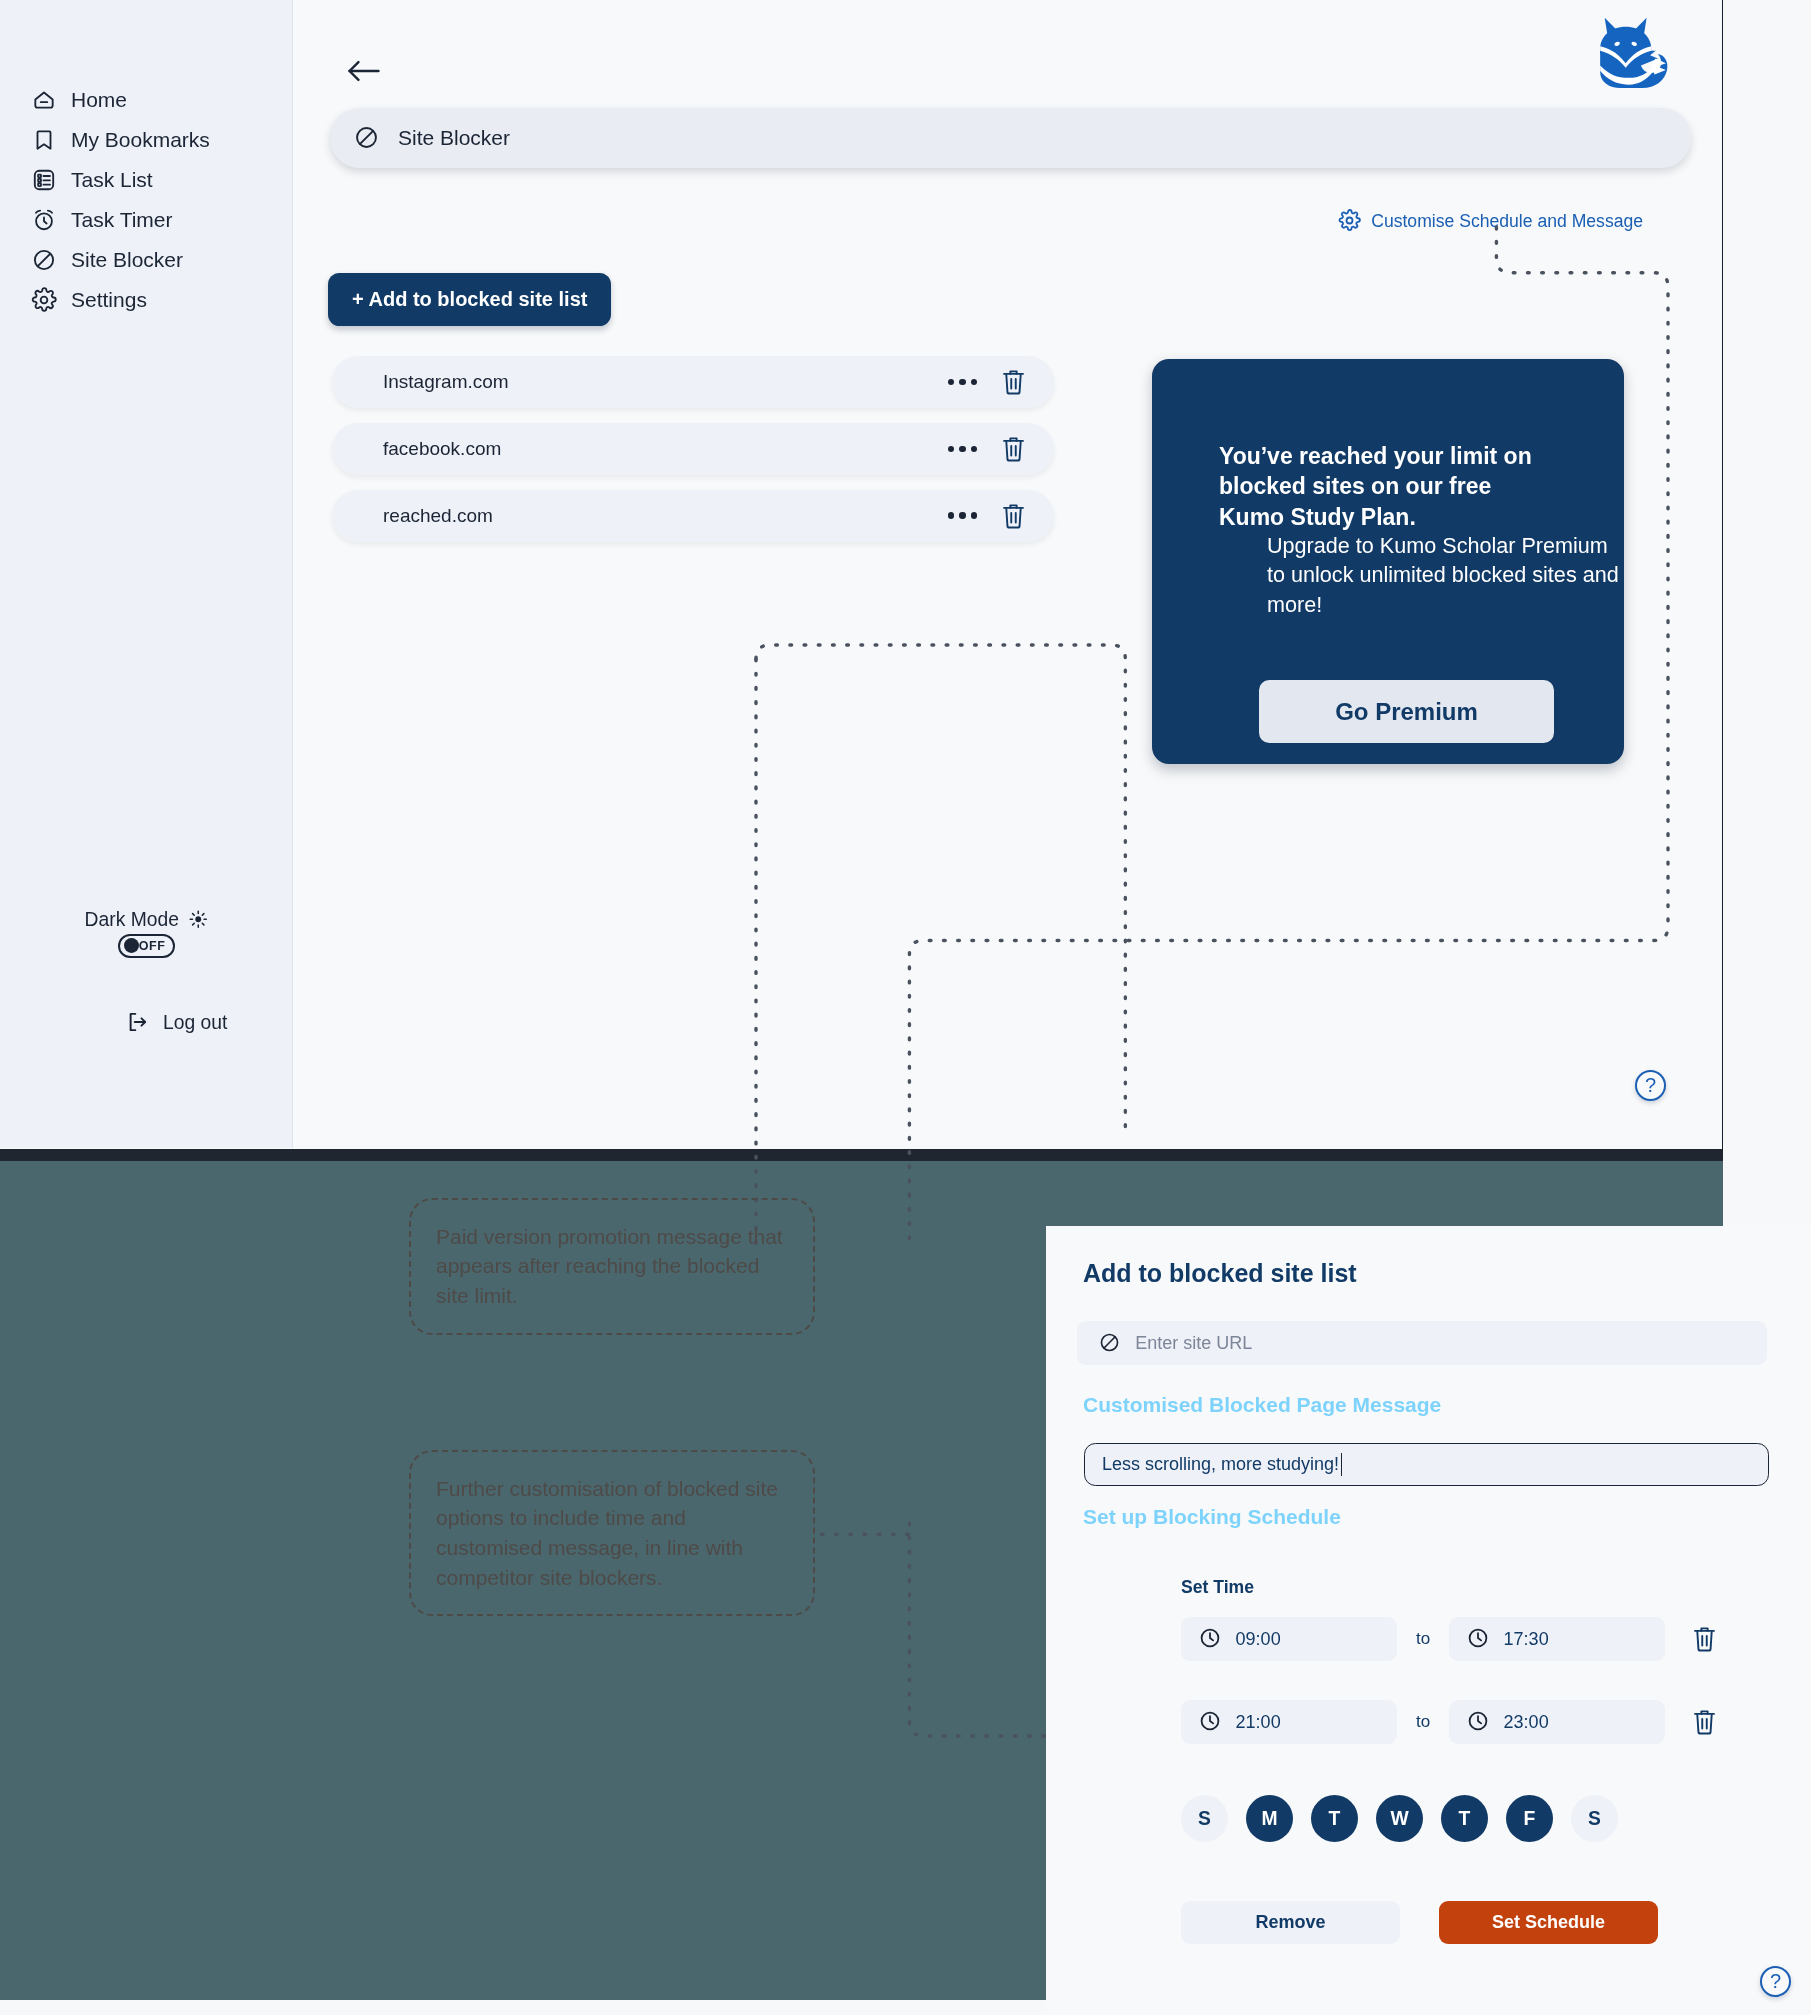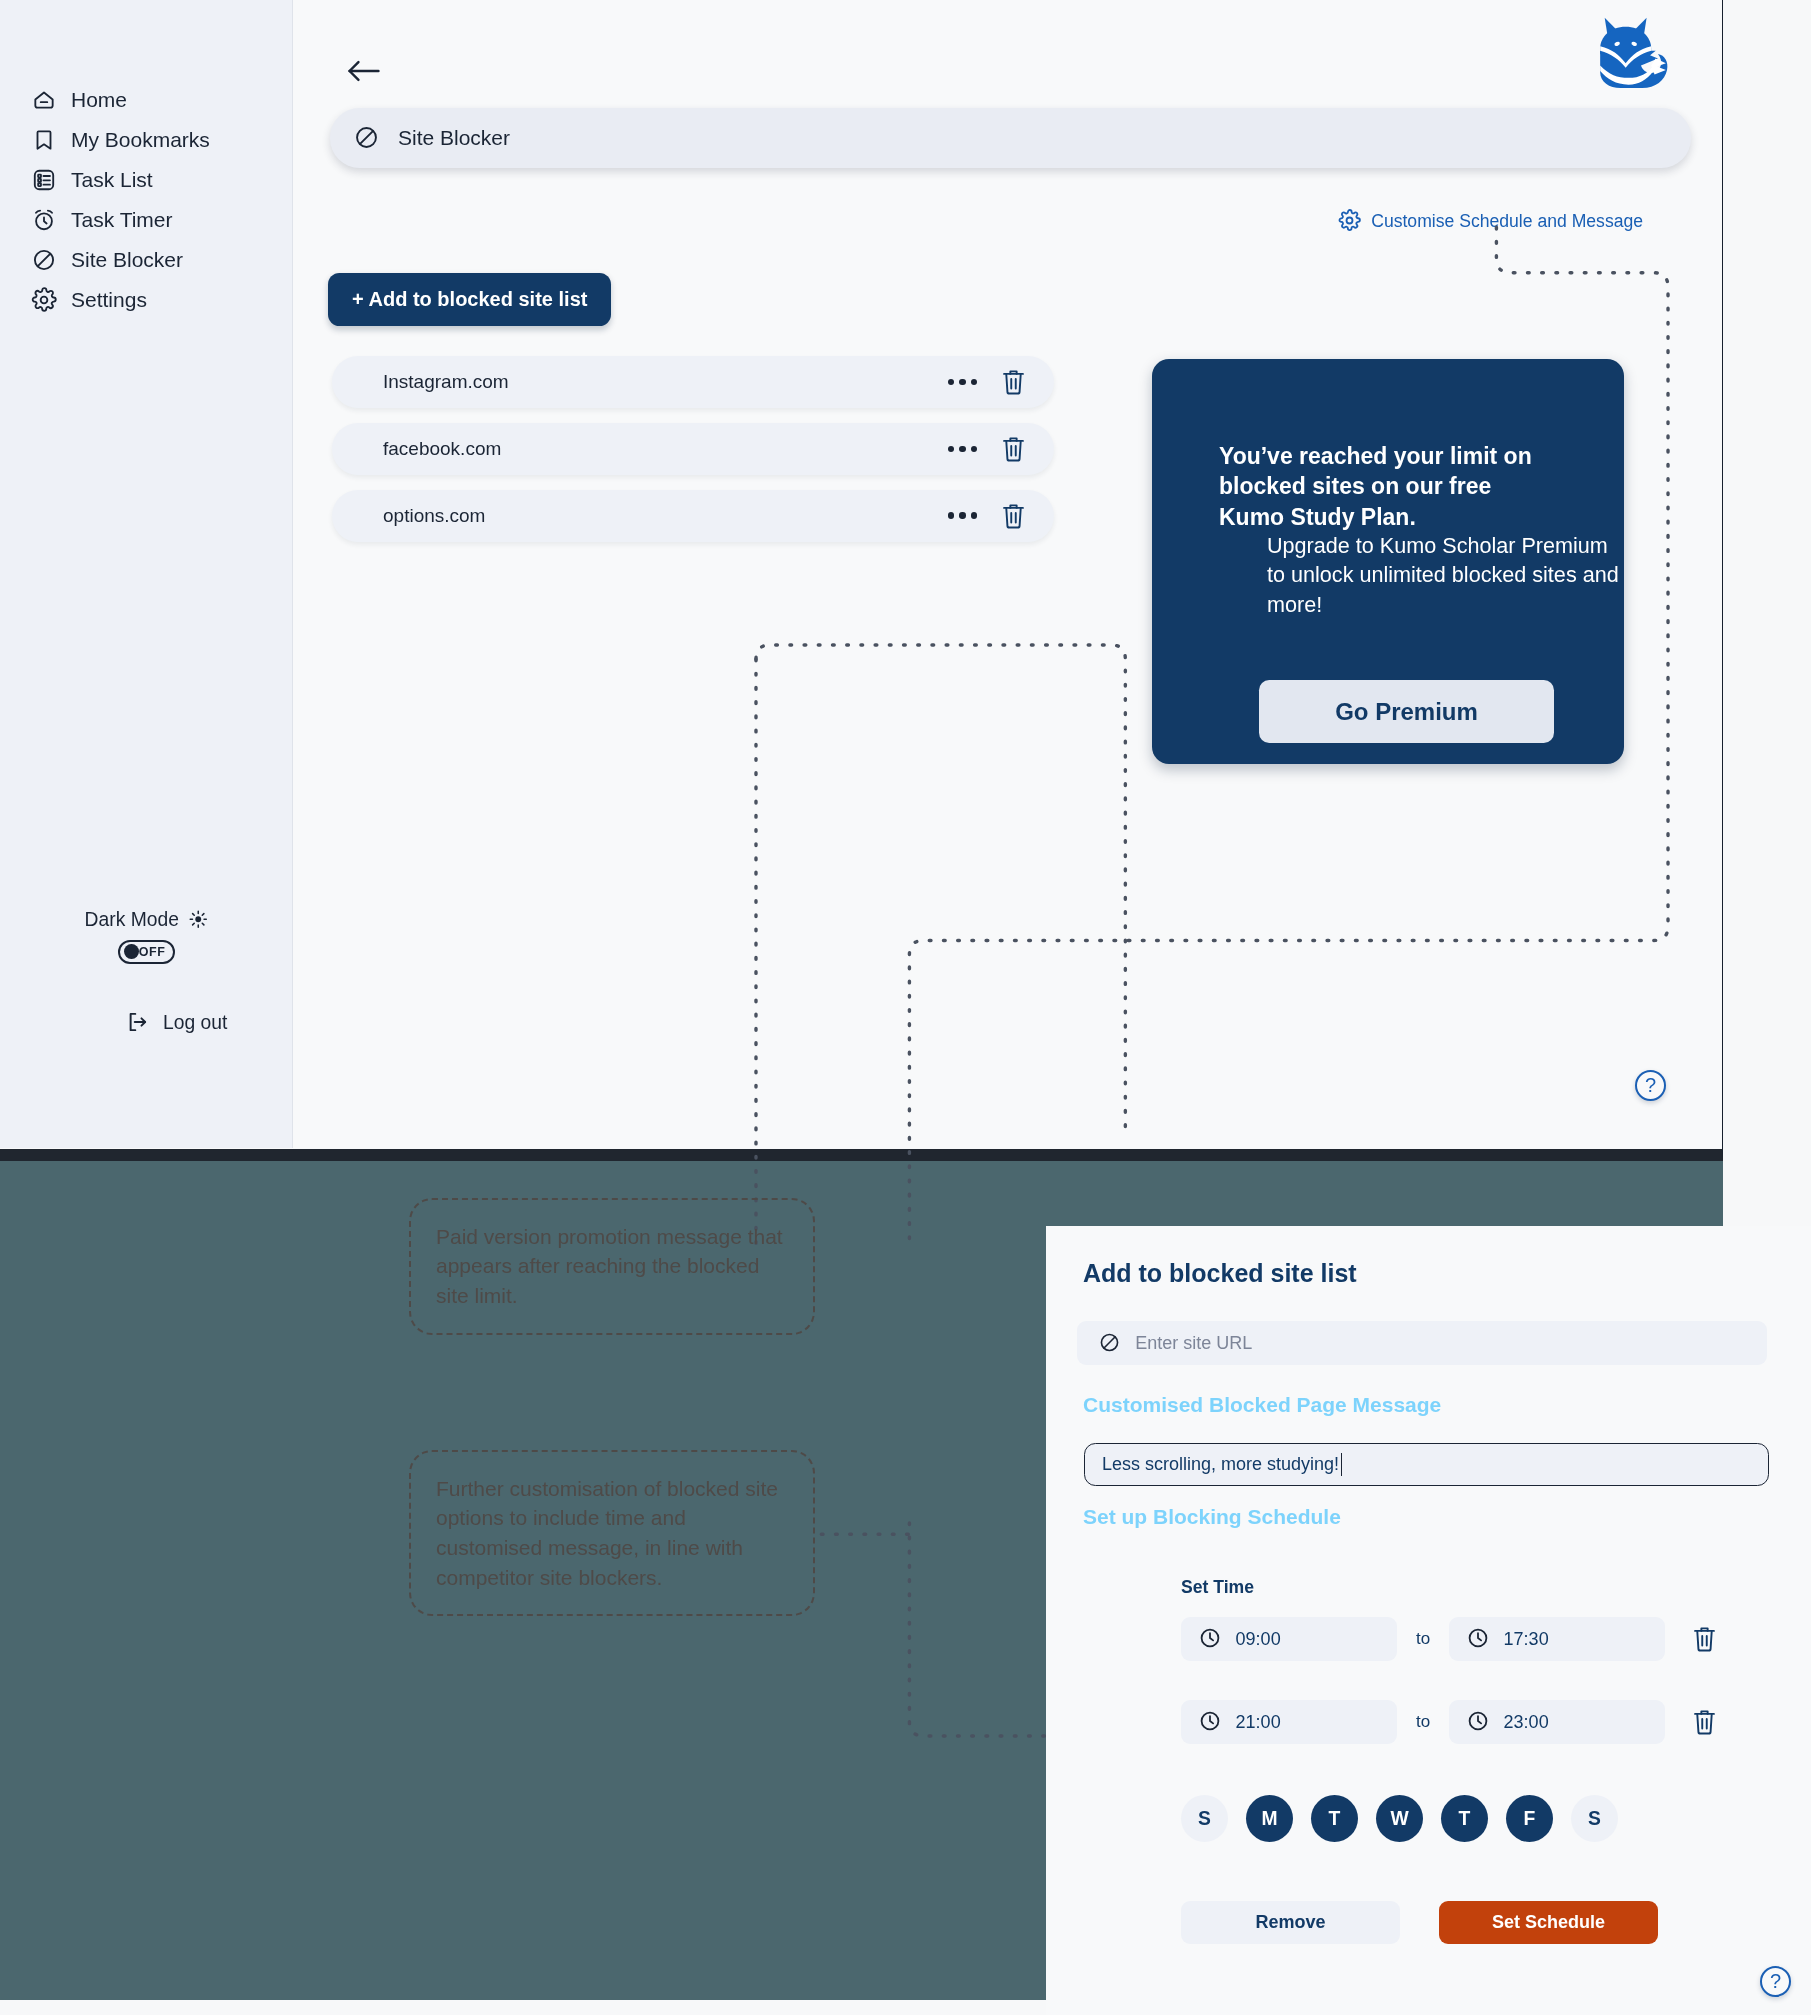--- a/index.html
+++ b/index.html
@@ -47,21 +47,21 @@
   }
   .nav-item .ico { width: 26px; height: 26px; flex: 0 0 26px;
     display: flex; align-items: center; justify-content: center; }
   .nav-item .lbl { font-size: 21px; color: #1b2535; }
 
   
   .darkmode-wrap { position: absolute; left: 0; top: 909px; width: 293px; text-align: center; }
   .darkmode-row { display: inline-flex; align-items: center; gap: 9px; }
   .darkmode-row .lbl { font-size: 19.3px; color: #1b2535; }
   .toggle {
-    margin: 8px auto 0; width: 57px; height: 24px; border-radius: 12px;
+    margin: 2px auto 0; width: 57px; height: 24px; border-radius: 12px;
     border: 2.3px solid #1b2535; background: #eef1f7;
     display: flex; align-items: center; gap: 0; padding: 0 4px; cursor: pointer;
   }
   .toggle .knob { width: 14.8px; height: 14.8px; border-radius: 50%; background: #1b2535; }
   .toggle .state { font-size: 12.5px; font-weight: 600; color: #1b2535; letter-spacing: 0.6px; }
 
   .logout-wrap {
     position: absolute; left: 0; top: 1009px; width: 352px;
     display: flex; align-items: center; justify-content: center; gap: 12.5px; cursor: pointer;
   }
@@ -392,21 +392,21 @@
         <span class="trash-btn">
           <svg width="27" height="29.5" viewBox="0 0 24 26" fill="none" stroke="#123a66" stroke-width="1.7" stroke-linecap="round" stroke-linejoin="round">
             <path d="M3.6 6h16.8"></path>
               <path d="M9.2 6V3.8h5.6V6"></path>
             <path d="M5.6 6.5 6.6 22a1.6 1.6 0 0 0 1.6 1.5h7.6a1.6 1.6 0 0 0 1.6-1.5l1-15.5"></path>
             <path d="M10 10.5v8.5M14 10.5v8.5"></path>
           </svg>
         </span>
       </div>
       <div class="site-row">
-        <span class="url">options.com</span>
+        <span class="url">reached.com</span>
         <span class="dots">
             <i></i>
             <i></i>
             <i></i>
           </span>
         <span class="trash-btn">
           <svg width="27" height="29.5" viewBox="0 0 24 26" fill="none" stroke="#123a66" stroke-width="1.7" stroke-linecap="round" stroke-linejoin="round">
             <path d="M3.6 6h16.8"></path>
               <path d="M9.2 6V3.8h5.6V6"></path>
             <path d="M5.6 6.5 6.6 22a1.6 1.6 0 0 0 1.6 1.5h7.6a1.6 1.6 0 0 0 1.6-1.5l1-15.5"></path>

